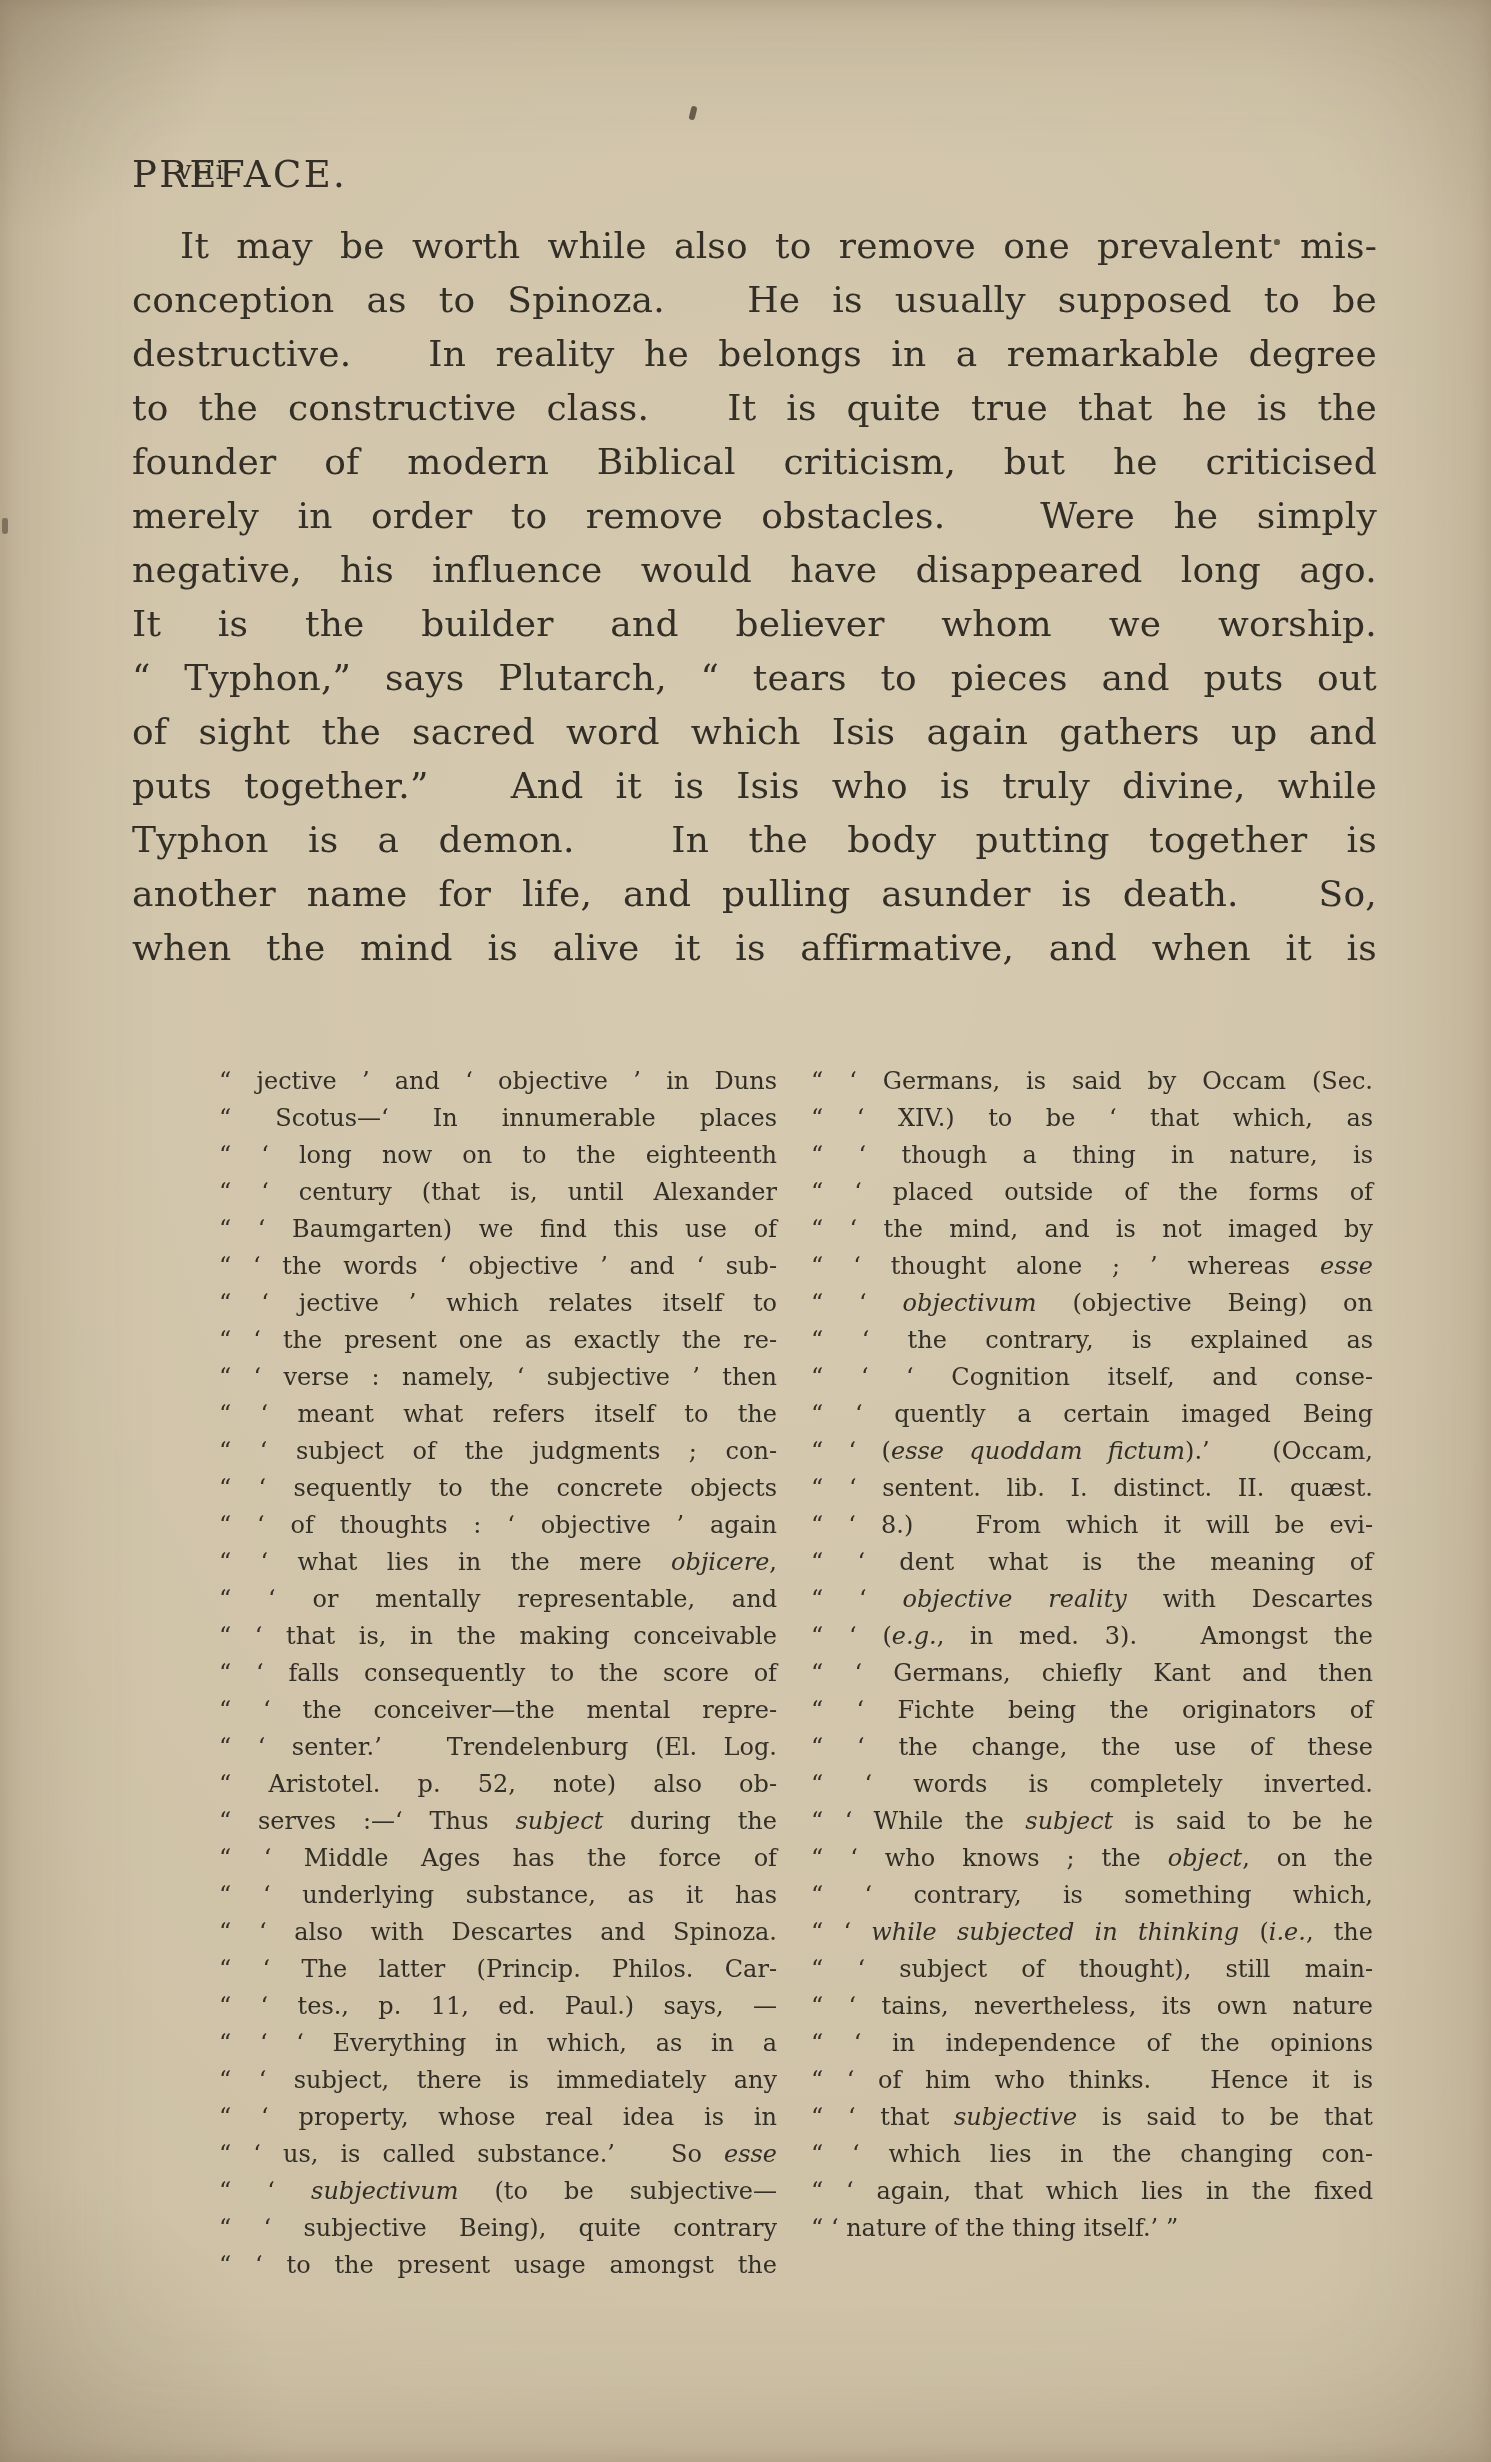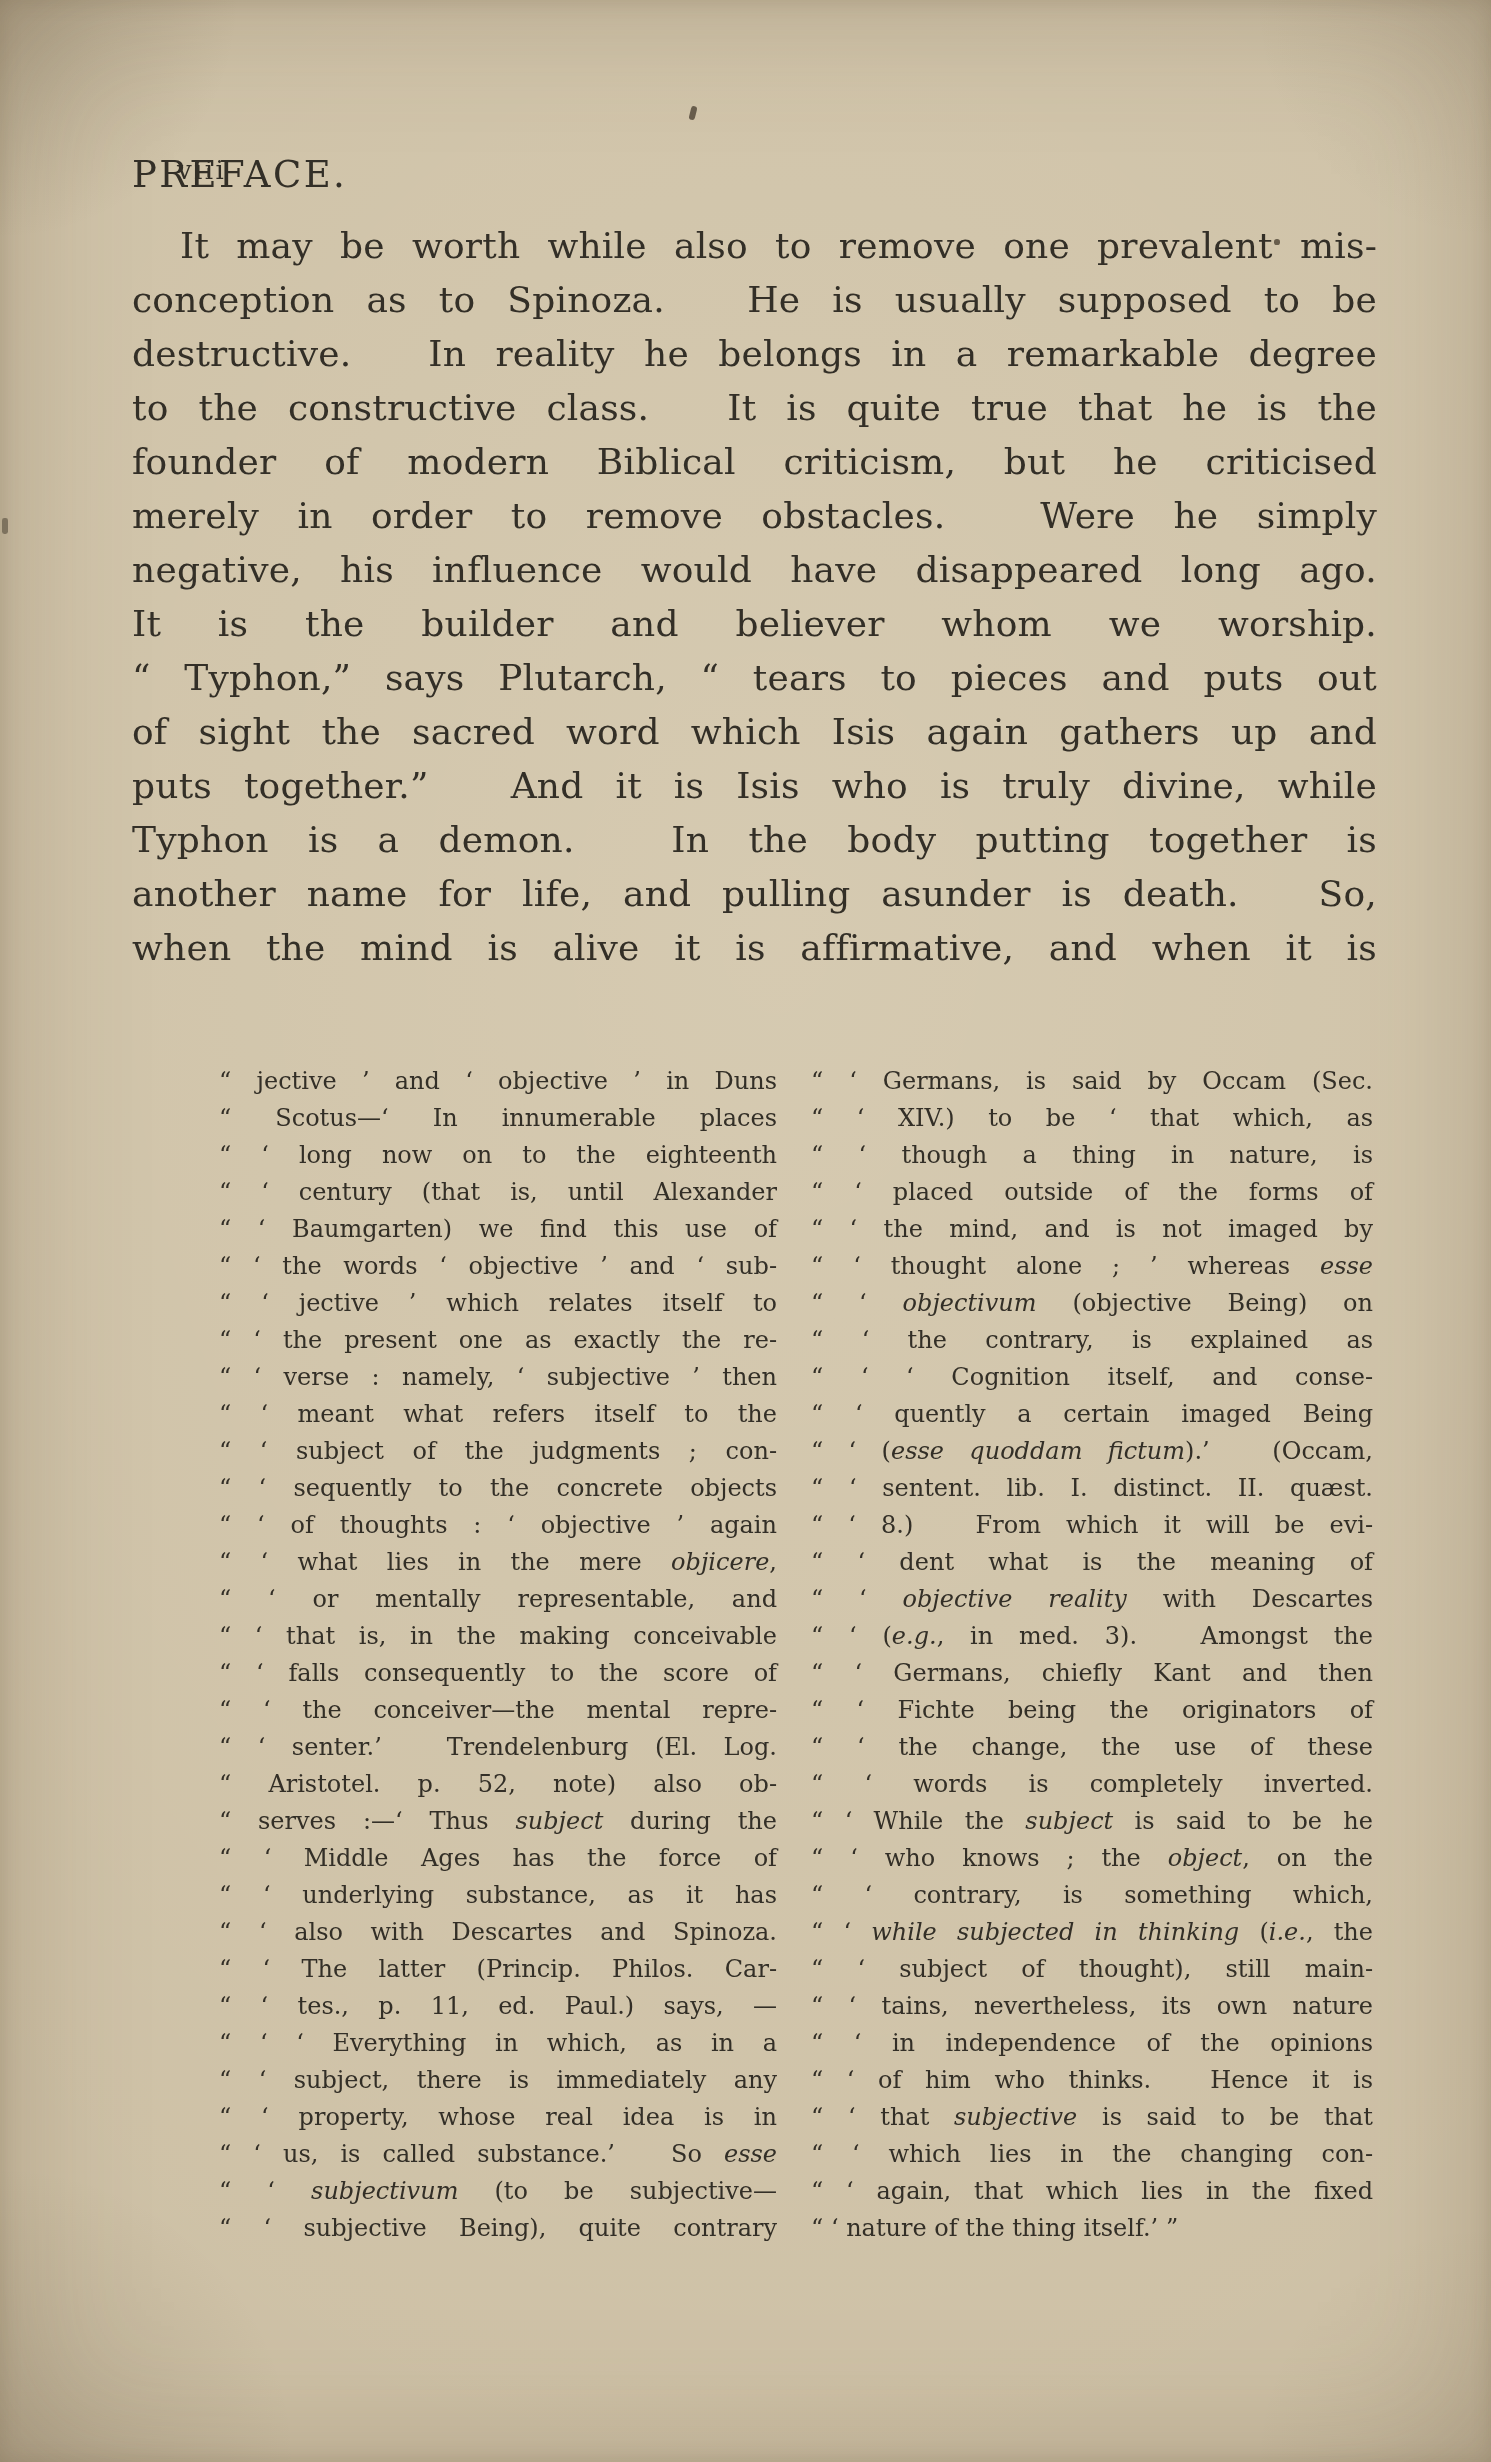--- a/index.html
+++ b/index.html
@@ -155,20 +155,21 @@
         <div class="fn-line">“ ‘ underlying substance, as it has</div>
         <div class="fn-line">“ ‘ also with Descartes and Spinoza.</div>
         <div class="fn-line">“ ‘ The latter (Princip. Philos. Car-</div>
         <div class="fn-line">“ ‘ tes., p. 11, ed. Paul.) says, —</div>
         <div class="fn-line">“ ‘ ‘ Everything in which, as in a</div>
         <div class="fn-line">“ ‘ subject, there is immediately any</div>
         <div class="fn-line">“ ‘ property, whose real idea is in</div>
         <div class="fn-line">“ ‘ us, is called substance.’   So <i>esse</i></div>
         <div class="fn-line">“ ‘ <i>subjectivum</i> (to be subjective—</div>
         <div class="fn-line">“ ‘ subjective Being), quite contrary</div>
+        <div class="fn-line">“ ‘ to the present usage amongst the</div>
       </div>
     <div class="fn-col right" id="fnRight">
         <div class="fn-line">“ ‘ Germans, is said by Occam (Sec.</div>
         <div class="fn-line">“ ‘ XIV.) to be ‘ that which, as</div>
         <div class="fn-line">“ ‘ though a thing in nature, is</div>
         <div class="fn-line">“ ‘ placed outside of the forms of</div>
         <div class="fn-line">“ ‘ the mind, and is not imaged by</div>
         <div class="fn-line">“ ‘ thought alone ; ’ whereas <i>esse</i></div>
         <div class="fn-line">“ ‘ <i>objectivum</i> (objective Being) on</div>
         <div class="fn-line">“ ‘ the contrary, is explained as</div>

